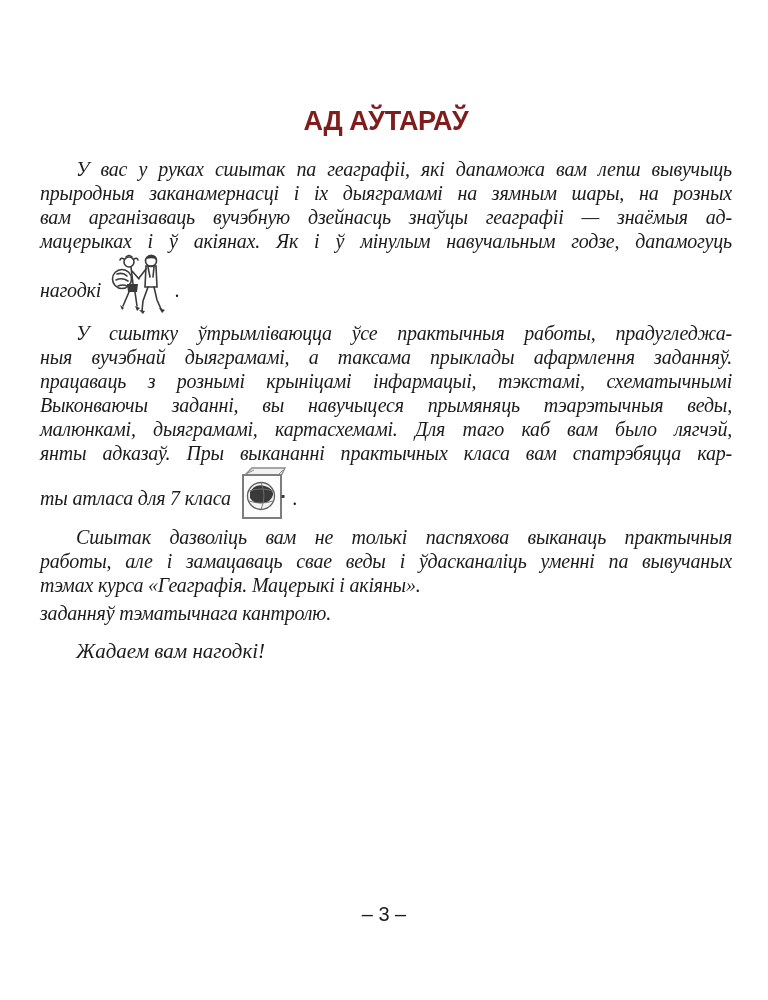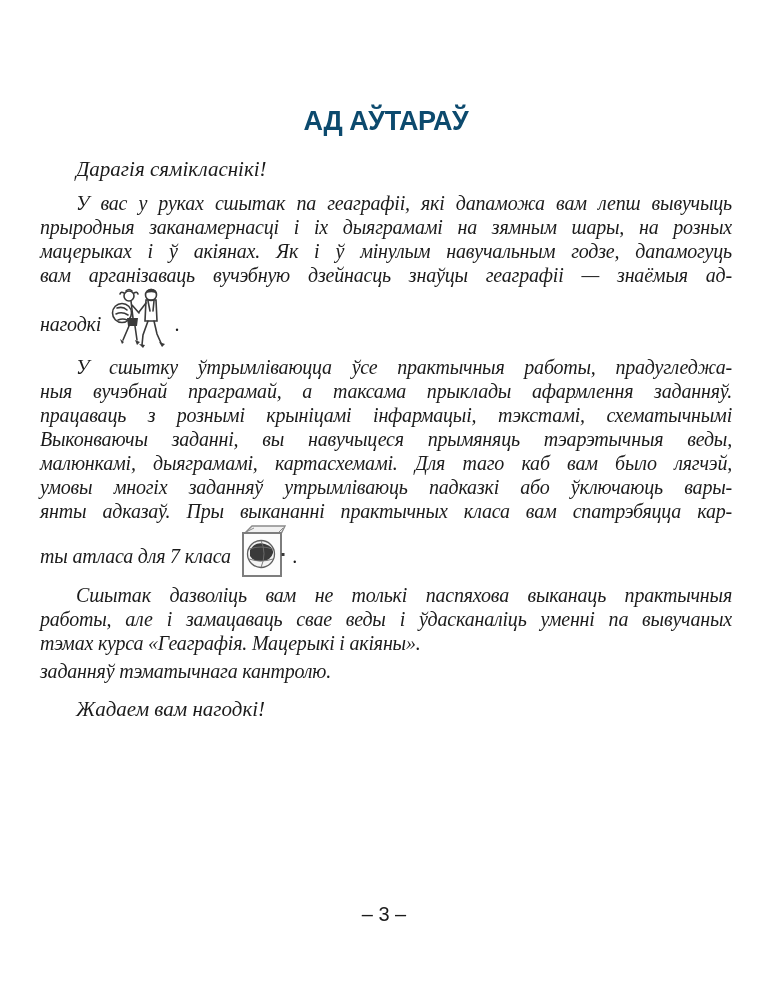--- a/index.html
+++ b/index.html
@@ -18,21 +18,21 @@
     top: 106px;
     width: 692px;
   }
   .title {
     margin: 0 0 20px 0;
     text-align: center;
     font-family: "Liberation Sans", "DejaVu Sans", sans-serif;
     font-weight: bold;
     font-size: 27px;
     letter-spacing: -0.5px;
-    color: #0c4a6e;
+    color: #7f1d1d;
   }
   .greeting, .closing {
     margin: 0 0 10px 0;
     font-style: italic;
     font-size: 21px;
     line-height: 24px;
     text-indent: 36px;
   }
   .closing { margin: 14px 0 0 0; }
   .para { margin: 0 0 4px 0; font-style: italic; }
@@ -64,27 +64,26 @@
   svg .sketch { stroke: #3a3a3a; fill: none; stroke-width: 1.6; stroke-linecap: round; }
 </style>
 </head>
 <body>
 
 <div class="page">
   <div class="content">
 
     <h1 class="title">АД АЎТАРАЎ</h1>
 
-    <p class="greeting">Дарагія сямікласнікі!</p>
 
     <div class="para">
       <div class="ln first">У вас у руках сшытак па геаграфіі, які дапаможа вам лепш вывучыць</div>
       <div class="ln">прыродныя заканамернасці і іх дыяграмамі на зямным шары, на розных</div>
+      <div class="ln">вам арганізаваць вучэбную дзейнасць знаўцы геаграфіі — знаёмыя ад-</div>
       <div class="ln">мацерыках і ў акіянах. Як і ў мінулым навучальным годзе, дапамогуць</div>
-      <div class="ln">вам арганізаваць вучэбную дзейнасць знаўцы геаграфіі — знаёмыя ад-</div>
       <div class="ln lastline imgline">
         <span>нагодкі</span><svg class="inline-illustration" width="62" height="64" viewBox="0 0 62 64" aria-hidden="true">
 
           <circle class="sketch" cx="20" cy="9" r="5"></circle>
           <path class="sketch" d="M15 6 q-3 -2 -4 1 M25 6 q3 -2 4 1 M17 4 q3 -3 6 0"></path>
           <circle class="sketch" cx="13" cy="26" r="9.5"></circle>
           <path class="sketch" d="M8 21 q6 -2 10 2 M7 27 q6 -3 12 1 M9 33 q5 -2 9 0"></path>
           <path class="sketch" d="M22 14 L24 31 M23 18 L30 26"></path>
           <path d="M18 31 L29 31 L28 39 L19 39 Z" fill="#3a3a3a"></path>
           <path class="sketch" d="M20 39 L14 53 M26 39 L28 53"></path>
@@ -95,25 +94,24 @@
           <path class="sketch" d="M37 13 L36 34 L48 34 L47 13 Z"></path>
           <path class="sketch" d="M39 14 L41 24 M45 14 L44 24 M37 16 L30 25"></path>
           <path class="sketch" d="M39 34 L34 48 L33 58 M45 34 L48 47 L52 56"></path>
           <path d="M30 57 L36 58 L34 61 Z M50 55 L56 57 L53 60 Z" fill="#3a3a3a"></path>
         </svg><span>.</span>
       </div>
     </div>
 
     <div class="para">
       <div class="ln first">У сшытку ўтрымліваюцца ўсе практычныя работы, прадугледжа-</div>
-      <div class="ln">ныя вучэбнай праграмай, а таксама прыклады афармлення заданняў.</div>
+      <div class="ln">ныя вучэбнай дыяграмамі, а таксама прыклады афармлення заданняў.</div>
       <div class="ln">працаваць з рознымі крыніцамі інфармацыі, тэкстамі, схематычнымі</div>
       <div class="ln">Выконваючы заданні, вы навучыцеся прымяняць тэарэтычныя веды,</div>
       <div class="ln">малюнкамі, дыяграмамі, картасхемамі. Для таго каб вам было лягчэй,</div>
-      <div class="ln">умовы многіх заданняў утрымліваюць падказкі або ўключаюць вары-</div>
       <div class="ln">янты адказаў. Пры выкананні практычных класа вам спатрэбяцца кар-</div>
       <div class="ln lastline imgline">
         <span>ты атласа для 7 класа</span><svg class="inline-illustration atlas" width="50" height="56" viewBox="0 0 50 56" aria-hidden="true">
           <path d="M5 11 L13 3 L46 3 L42 11" fill="#f1f1f1" stroke="#8a8a8a" stroke-width="1.4"></path>
           <path d="M7 9 L15 5 M40 9 L44 5" stroke="#8a8a8a" stroke-width="1" fill="none"></path>
           <rect x="4" y="10" width="38" height="43" fill="#fcfcfc" stroke="#7d7d7d" stroke-width="2"></rect>
           <circle cx="22" cy="31" r="13.5" fill="#f3f3f3" stroke="#5f5f5f" stroke-width="1.3"></circle>
           <path d="M11 27 q5 -9 15 -6 q9 3 8 9 q-2 7 -10 8 q-10 1 -13 -5 Z" fill="#3a3a3a"></path>
           <path d="M22 17.5 q6 13 0 27 M10 26 q12 -4 24 0 M10 36 q12 4 24 0" stroke="#6f6f6f" stroke-width="0.9" fill="none"></path>
           <rect x="42.5" y="30" width="3" height="3" fill="#3a3a3a"></rect>

